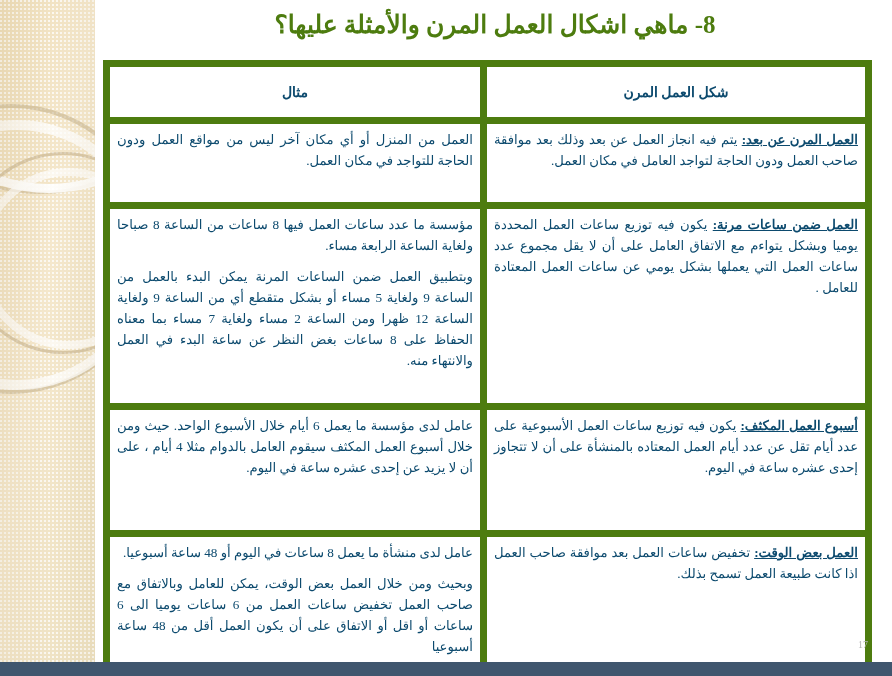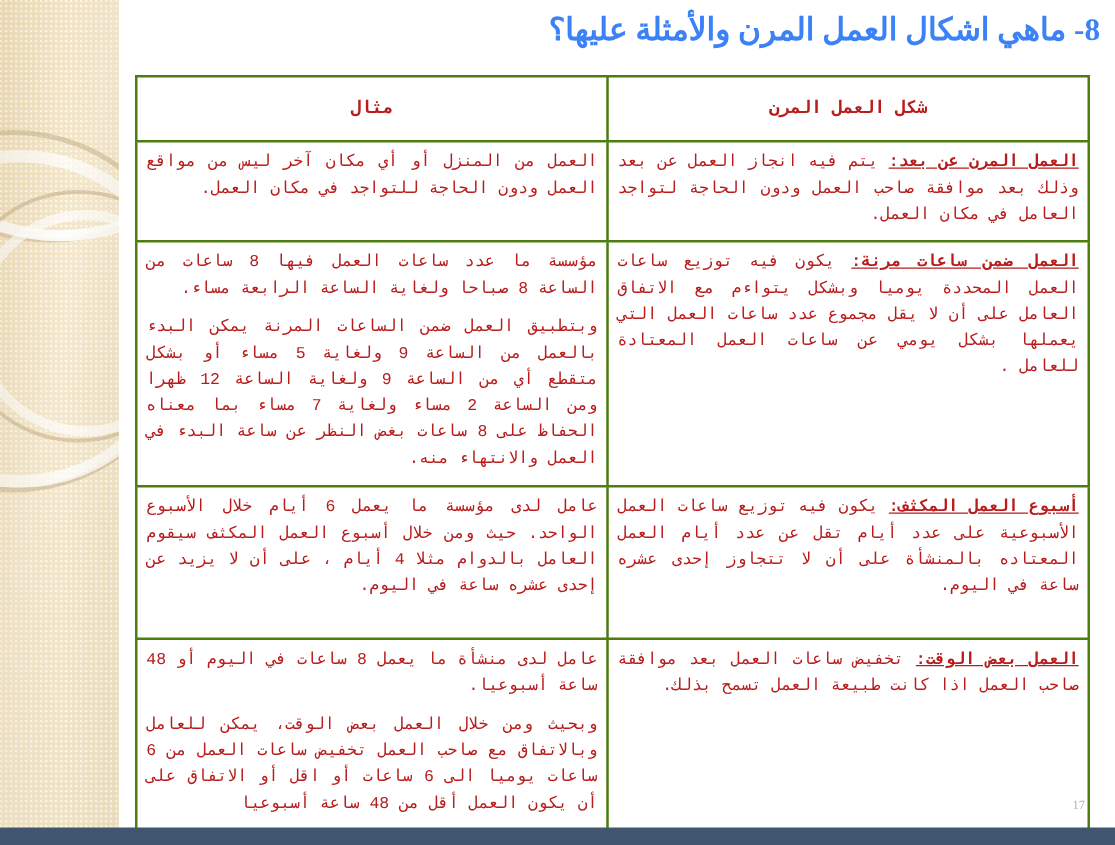--- a/index.html
+++ b/index.html
@@ -89,23 +89,23 @@
     height: 14px;
     background: #40566e;
   }
 
   
   .slide-title {
     position: absolute;
     left: 110px;
     top: 8px;
     width: 770px;
-    text-align: right;
-    direction: rtl;
-    color: #3b82f6;
+    text-align: center;
+    direction: rtl;
+    color: #4d7c0f;
     font-family: "Liberation Serif", "DejaVu Serif", serif;
     font-weight: bold;
     font-size: 25px;
     line-height: 34px;
     letter-spacing: 0px;
     white-space: nowrap;
   }
 
   
   .tbl-wrap {
@@ -116,27 +116,27 @@
   }
   table.flexwork {
     border-collapse: collapse;
     width: 762px;
     direction: rtl;
     table-layout: fixed;
     background: #ffffff;
   }
   table.flexwork th,
   table.flexwork td {
-    border: 2px solid #4d7c0f;
+    border: 7px solid #4d7c0f;
     vertical-align: top;
     padding: 5px 7px 7px 7px;
     font-size: 13.2px;
     line-height: 21px;
-    color: #b91c1c;
-    font-family: Liberation Mono, monospace;
+    color: #0c4a6e;
+    font-family: Liberation Serif, serif;
   }
   table.flexwork th {
     text-align: center;
     font-weight: bold;
     font-size: 14px;
     height: 38px;
     vertical-align: middle;
     padding: 6px;
   }
   col.col-form { width: 385px; }

